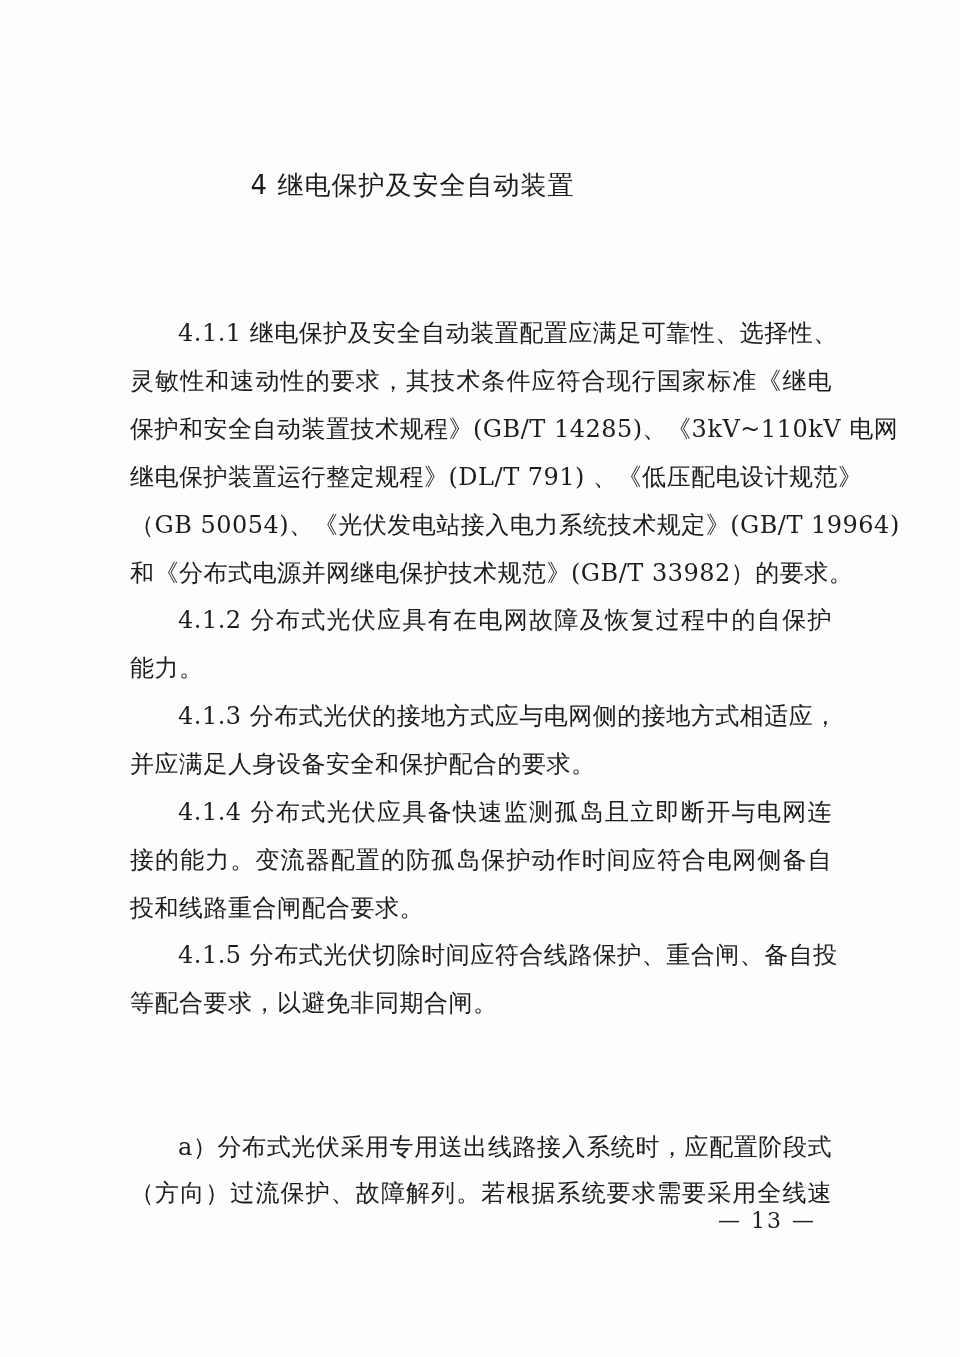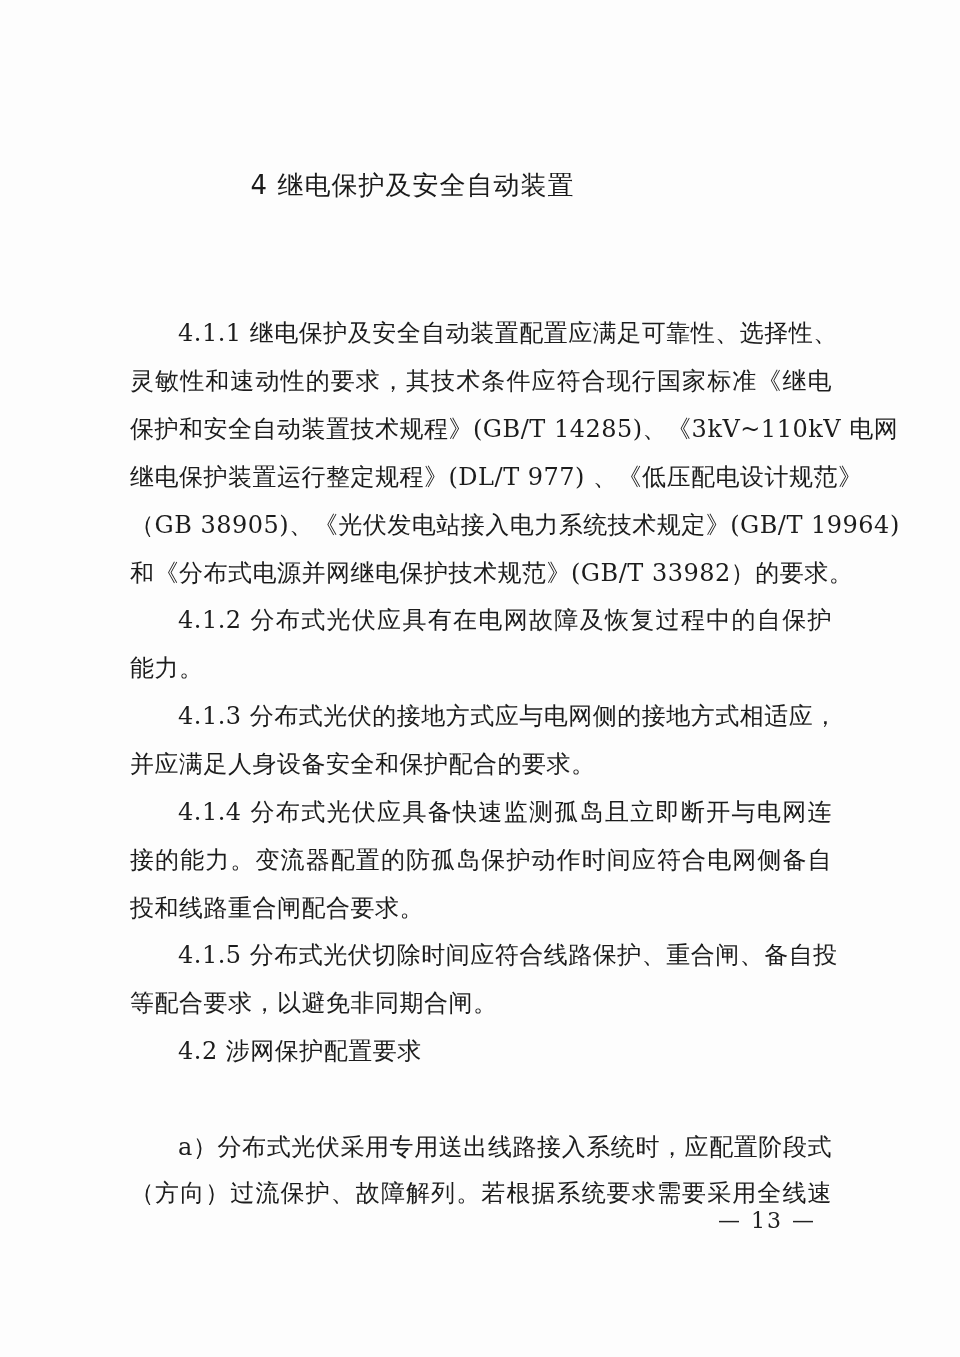--- a/index.html
+++ b/index.html
@@ -20,22 +20,22 @@
 
 <div class="page">
 
   <div class="title">4  继电保护及安全自动装置</div>
 
 
   <div>
     <div class="line indent" style="top:316px;">4.1.1 继电保护及安全自动装置配置应满足可靠性、选择性、</div>
     <div class="line" style="top:364px;">灵敏性和速动性的要求，其技术条件应符合现行国家标准《继电</div>
     <div class="line" style="top:412px;">保护和安全自动装置技术规程》(GB/T 14285)、《3kV~110kV 电网</div>
-    <div class="line" style="top:460px;">继电保护装置运行整定规程》(DL/T 977) 、《低压配电设计规范》</div>
-    <div class="line" style="top:508px;">（GB 38905)、《光伏发电站接入电力系统技术规定》(GB/T 19964)</div>
+    <div class="line" style="top:460px;">继电保护装置运行整定规程》(DL/T 791) 、《低压配电设计规范》</div>
+    <div class="line" style="top:508px;">（GB 50054)、《光伏发电站接入电力系统技术规定》(GB/T 19964)</div>
     <div class="line" style="top:556px;">和《分布式电源并网继电保护技术规范》(GB/T 33982）的要求。</div>
   </div>
 
   <div>
     <div class="line indent" style="top:603px;">4.1.2 分布式光伏应具有在电网故障及恢复过程中的自保护</div>
     <div class="line last" style="top:651px;">能力。</div>
   </div>
 
   <div>
     <div class="line indent" style="top:699px;">4.1.3 分布式光伏的接地方式应与电网侧的接地方式相适应，</div>
@@ -46,21 +46,20 @@
     <div class="line indent" style="top:795px;">4.1.4 分布式光伏应具备快速监测孤岛且立即断开与电网连</div>
     <div class="line" style="top:843px;">接的能力。变流器配置的防孤岛保护动作时间应符合电网侧备自</div>
     <div class="line last" style="top:891px;">投和线路重合闸配合要求。</div>
   </div>
 
   <div>
     <div class="line indent" style="top:938px;">4.1.5 分布式光伏切除时间应符合线路保护、重合闸、备自投</div>
     <div class="line last" style="top:986px;">等配合要求，以避免非同期合闸。</div>
   </div>
 
-  <div class="line indent last heading" style="top:1034px;">4.2 涉网保护配置要求</div>
 
 
   <div>
     <div class="line indent" style="top:1130px;">a）分布式光伏采用专用送出线路接入系统时，应配置阶段式</div>
     <div class="line" style="top:1176px;">（方向）过流保护、故障解列。若根据系统要求需要采用全线速</div>
   </div>
 
   <div class="pagenum">— 13 —</div>
 </div>
 

